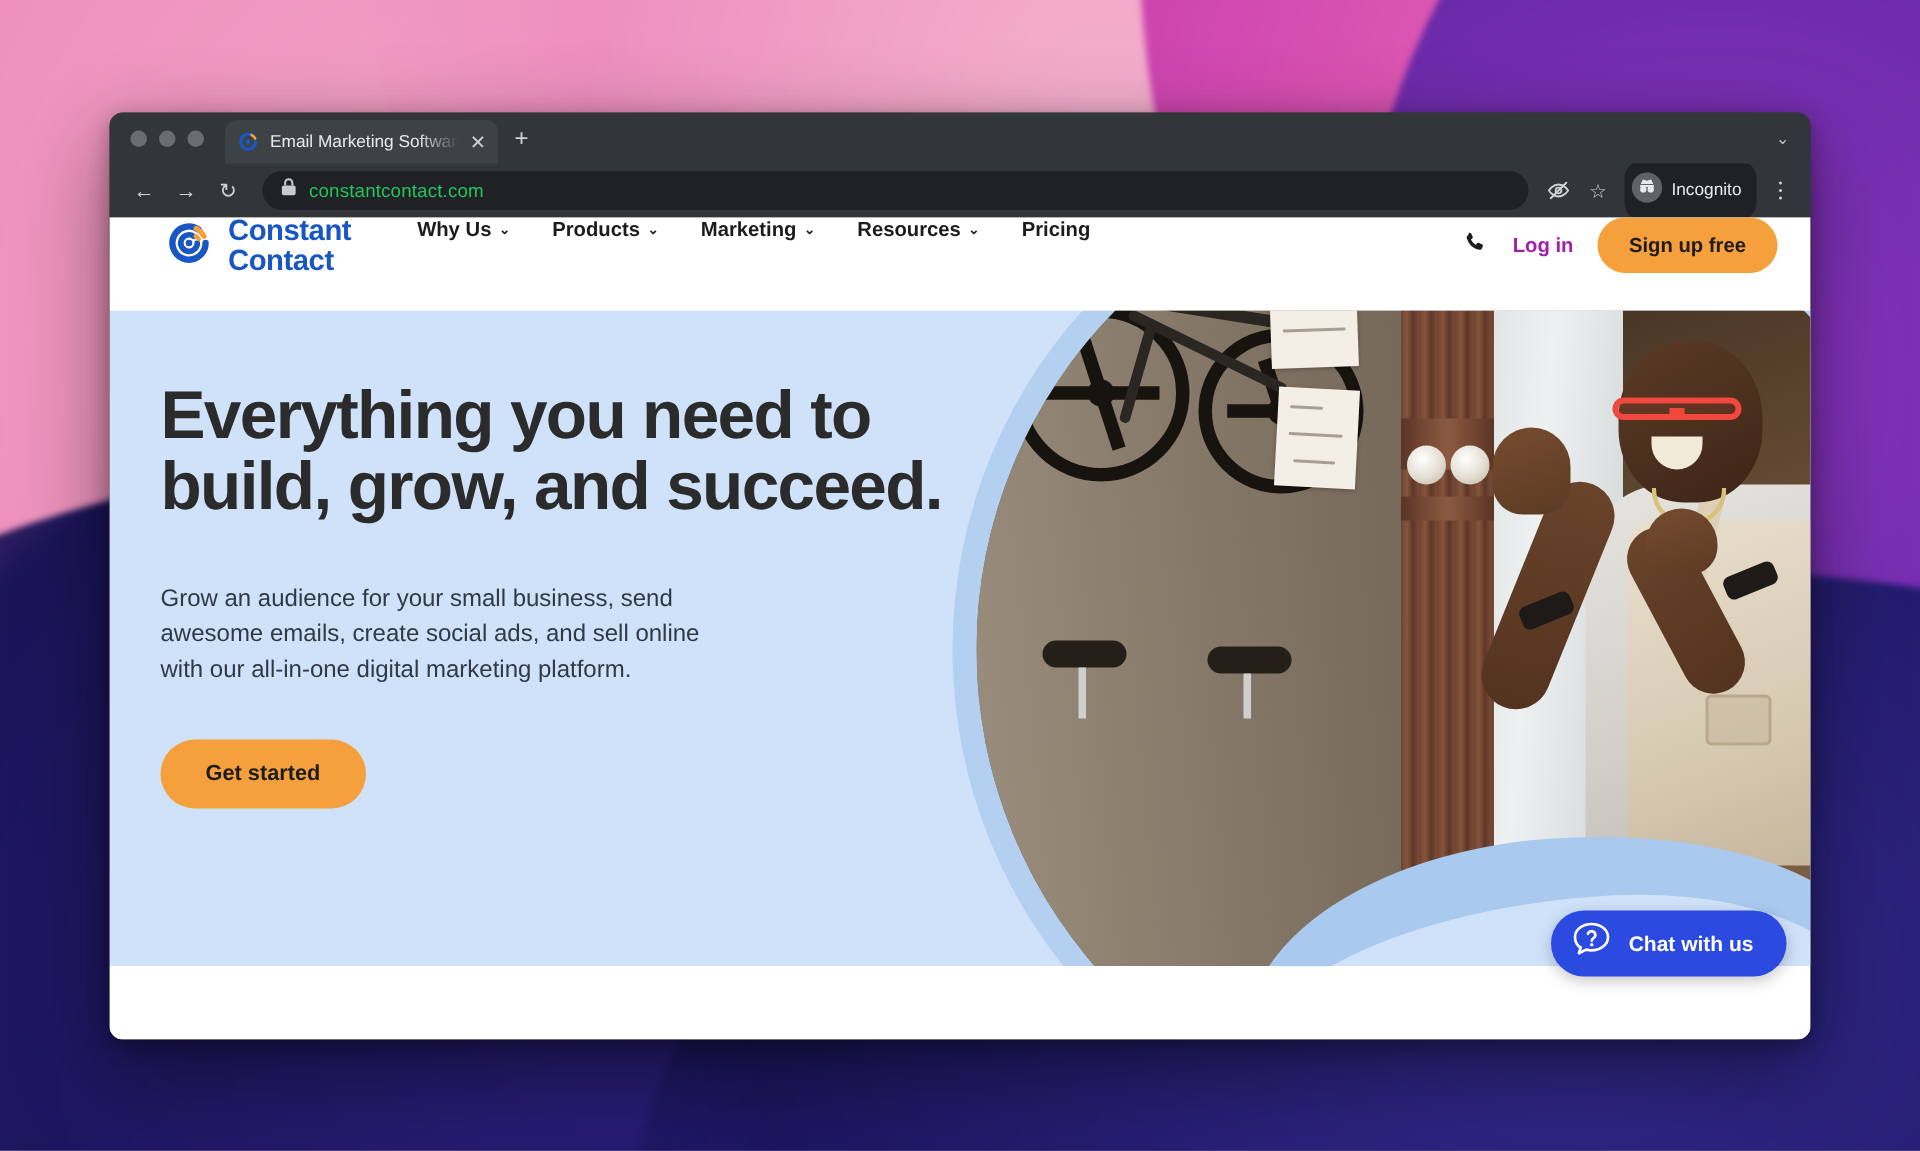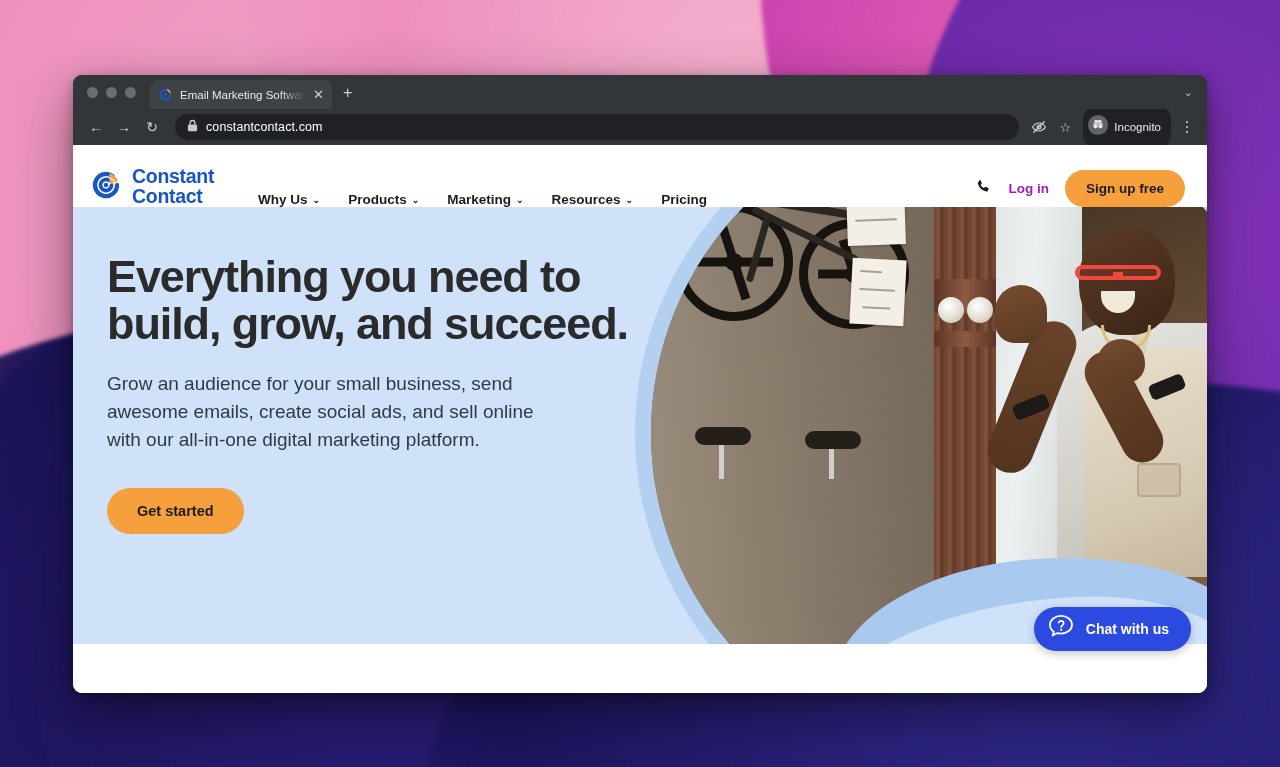--- a/index.html
+++ b/index.html
@@ -65,38 +65,38 @@
   .chev-down { position: absolute; right: 14px; top: 11px; color: #b9bdc0; font-size: 11px; }
 
   
   .toolbar { height: 36px; background: #323639; display: flex; align-items: center; padding: 0 10px; gap: 2px; }
   .nav-btn { width: 26px; height: 26px; display: flex; align-items: center; justify-content: center;
              color: #cfd2d4; font-size: 14px; border-radius: 50%; }
   .omnibox {
     flex: 1; height: 26px; margin-left: 8px; margin-right: 6px; background: #202124;
     border-radius: 13px; display: flex; align-items: center; padding: 0 12px; gap: 8px;
   }
-  .omnibox .url { color: #ffffff; font-size: 12.5px; letter-spacing: .1px; text-align: center; }
+  .omnibox .url { color: #22c55e; font-size: 12.5px; letter-spacing: .1px; text-align: center; }
   .tb-icon { width: 24px; height: 24px; display: flex; align-items: center; justify-content: center;
              color: #cfd2d4; font-size: 13px; }
   .incognito-pill {
     height: 40px; background: #202124; border-radius: 12px; display: flex; align-items: center;
     gap: 5px; padding: 0 10px 0 4px; margin-left: 4px;
   }
   .incognito-pill .label { color: #e8eaed; font-size: 11.5px; }
   .kebab { width: 20px; display: flex; flex-direction: column; align-items: center; gap: 2.5px; margin-left: 4px; }
   .kebab i { width: 2.5px; height: 2.5px; background: #cfd2d4; border-radius: 50%; }
 
   
   .viewport { position: relative; height: 548px; background: #ffffff; overflow: hidden; }
 
   
   .site-header {
     position: relative; z-index: 5; height: 62px; background: #fff;
-    display: flex; align-items: flex-end; padding: 0 22px 0 16px;
+    display: flex; align-items: flex-start; padding: 0 22px 0 36px;
   }
   .logo { display: flex; align-items: center; gap: 9px; }
   .logo-text { font-size: 19.5px; line-height: 1.02; font-weight: 700; color: #1856c4; letter-spacing: -.3px; }
   .mainnav { display: flex; align-items: center; gap: 28px; margin-left: 44px; }
   .navitem { display: flex; align-items: center; gap: 5px; font-size: 13.5px; color: #1c1c1c; font-weight: 600; }
   .caret { font-size: 9px; color: #1c1c1c; }
   .header-right { margin-left: auto; display: flex; align-items: center; gap: 16px; }
   .login { font-size: 13.5px; color: #a21caf; font-weight: 600; }
   .btn-signup {
     background: #f5a03c; color: #1c1c1c; font-size: 13.5px; font-weight: 700;
@@ -175,21 +175,21 @@
     position: absolute; right: -40px; top: 392px; width: 420px; height: 120px;
     background: #cfe2f9; border-radius: 60% 40% 50% 50% / 90% 70% 30% 10%;
     transform: rotate(-3deg); z-index: 4;
   }
 
   .hero-copy { position: absolute; left: 34px; top: 46px; width: 560px; z-index: 6; }
   .hero-title {
     font-size: 45px; line-height: 1.05; font-weight: 800; color: #2b2b2b;
     letter-spacing: -1.1px; white-space: pre-line;
   }
-  .hero-sub { margin-top: 22px; font-size: 19px; line-height: 1.48; color: #2f3a45; white-space: pre-line; }
+  .hero-sub { margin-top: 40px; font-size: 16px; line-height: 1.48; color: #2f3a45; white-space: pre-line; }
   .btn-started {
     margin-top: 34px; background: #f5a03c; color: #1c1c1c; font-size: 14.5px; font-weight: 700;
     border: none; border-radius: 26px; padding: 15px 30px; cursor: pointer;
   }
   .buynow { margin-top: 30px; display: flex; align-items: center; gap: 11px; }
   .buynow-label { color: #1a56d6; font-size: 14.5px; font-weight: 700; }
 
   .chat-widget {
     position: absolute; right: 16px; bottom: 42px; z-index: 9;
     background: #2b4ae0; border-radius: 26px; height: 44px;

